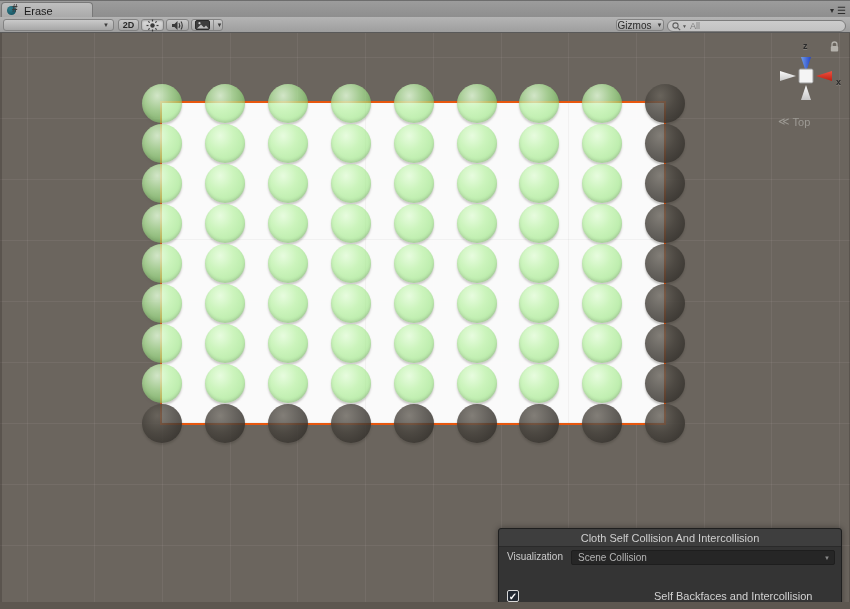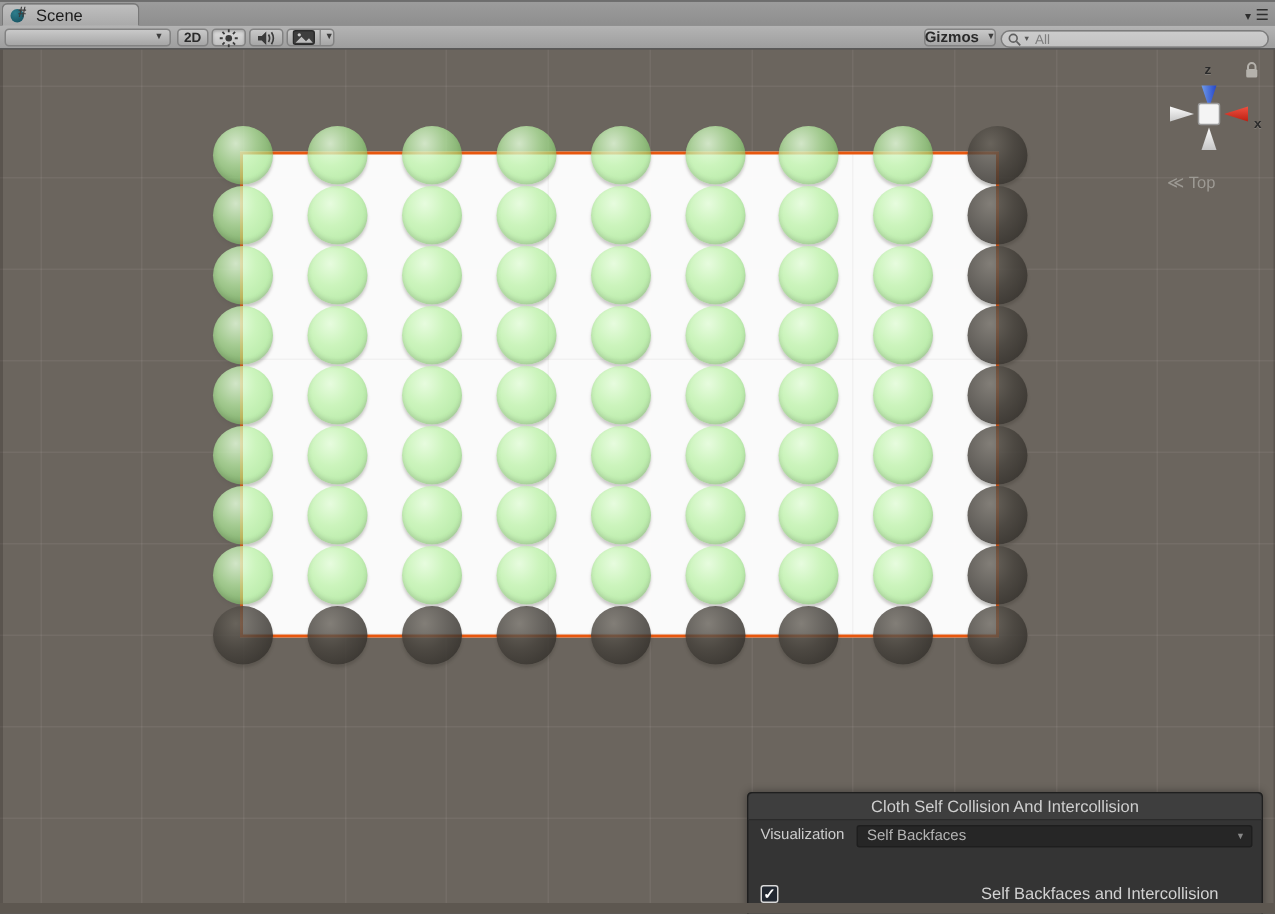--- a/index.html
+++ b/index.html
@@ -20,21 +20,21 @@
   .tab-icon .grid { position:absolute; left:5px; top:-2px; font-size:10px; font-weight:bold; color:#3c3c3c; }
   .strip-menu { position:absolute; right:3px; top:5px; font-size:8px; color:#2e2e2e; letter-spacing:1px;
     display:flex; align-items:center; gap:2px; cursor:pointer; }
   .strip-menu .burger { font-size:10px; line-height:8px; }
 
   
   .toolbar { position:absolute; left:0; top:17px; width:850px; height:16px;
     background:linear-gradient(#b4b4b4,#9e9e9e); border-bottom:1px solid #595959; }
   .tb-btn { position:absolute; top:2px; height:12px; background:linear-gradient(#c9c9c9,#a6a6a6);
     border:1px solid #828282; border-radius:3px; display:flex; align-items:center; justify-content:center;
-    font-size:9px; color:#2a2a2a; cursor:pointer;font-weight:bold; }
+    font-size:9px; color:#2a2a2a; cursor:pointer; }
   .dd-arrow { font-size:6px; color:#3c3c3c; margin-left:3px; }
   .shading-dd { left:3px; width:111px; justify-content:space-between; padding:0 4px; }
   .btn-2d { left:118px; width:21px; font-weight:bold; }
   .btn-sun { left:141px; width:23px; background:linear-gradient(#dedede,#c2c2c2); box-shadow:inset 0 1px 2px rgba(0,0,0,.25); }
   .btn-audio { left:166px; width:23px; }
   .btn-image { left:191px; width:32px; justify-content:flex-start; padding-left:3px; }
   .btn-image .seg { position:absolute; right:0; top:0; width:9px; height:100%;
     border-left:1px solid #8a8a8a; display:flex; align-items:center; justify-content:center; }
   .btn-gizmos { left:616px; width:48px; font-size:10px; justify-content:center; gap:2px; }
   .searchbox { position:absolute; left:667px; top:3px; width:179px; height:12px;
@@ -107,21 +107,21 @@
 <body>
 
 <div class="window">
 
   <div class="tabstrip">
     <div class="scene-tab">
       <span class="tab-icon">
         <span class="ball"></span>
           <span class="grid">#</span>
       </span>
-      <span class="label">Scene</span>
+      <span class="label">Erase</span>
     </div>
     <div class="strip-menu">
       <span>▾</span>
       <span class="burger">☰</span>
     </div>
   </div>
 
   <div class="toolbar">
     <div class="tb-btn shading-dd">
       <span></span>
@@ -324,21 +324,21 @@
         <span>≪</span>
         <span>Top</span>
       </span>
     </div>
 
     <div class="cloth-panel">
       <div class="cp-header">Cloth Self Collision And Intercollision</div>
       <div class="cp-vizrow">
         <span class="cp-vizlabel">Visualization</span>
         <div class="cp-dd">
-          <span class="val">Self Backfaces</span>
+          <span class="val">Scene Collision</span>
           <span class="arr">▼</span>
         </div>
       </div>
       <div class="cp-checkrow r0 checked">
         <span class="cp-checkbox"><span class="mark">✓</span></span>
         <span class="cp-checklabel">Self Backfaces and Intercollision</span>
       </div>
     </div>
 
     <div class="edgeL"></div>

